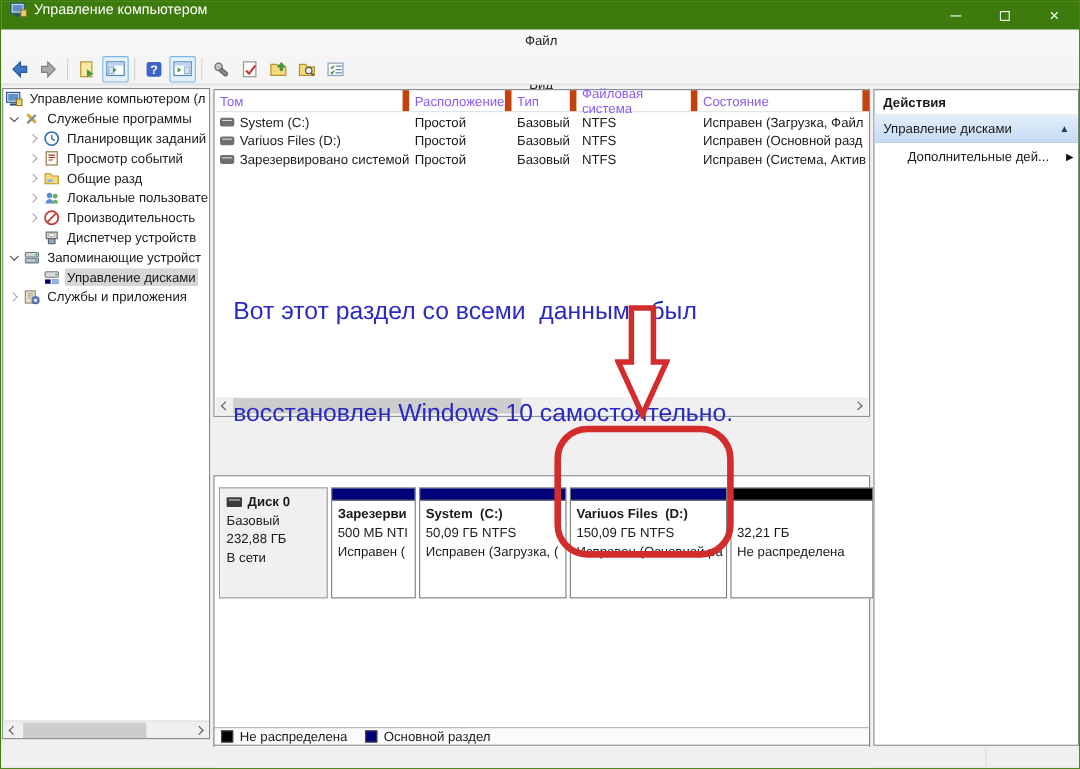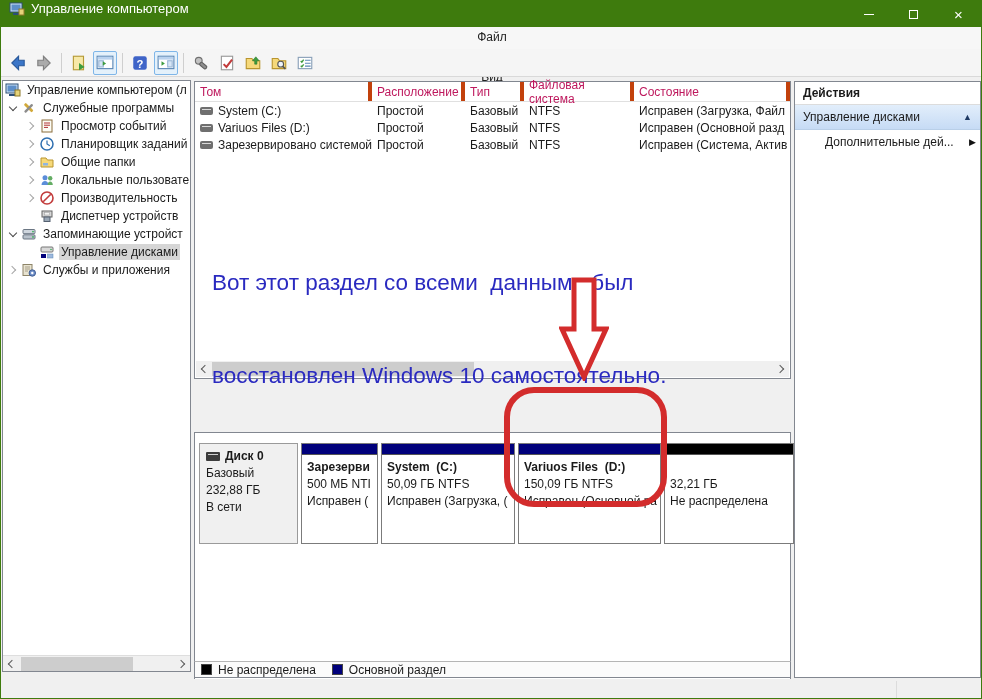--- a/index.html
+++ b/index.html
@@ -45,21 +45,21 @@
   .sb-arrow { width:16px; height:16px; flex:none; display:flex; align-items:center; justify-content:center; }
   .sb-arrow::before { content:""; width:5px; height:5px; border-right:1.5px solid #5a5a5a; border-bottom:1.5px solid #5a5a5a; }
   .sb-arrow.left::before { transform:rotate(135deg); margin-left:2px; }
   .sb-arrow.rightA::before { transform:rotate(-45deg); margin-right:2px; }
   .sb-track { flex:1; height:100%; position:relative; }
   .sb-thumb { position:absolute; top:1px; height:14px; background:#cdcdcd; }
 
   
   .volume-panel { position:absolute; left:193px; top:80px; width:597px; height:298px; background:#ffffff; border:1px solid #828790; }
   .vl-header { display:flex; height:20px; border-bottom:1px solid #e0e0e0; align-items:center; }
-  .vl-hcell { height:100%; display:flex; align-items:center; padding-left:5px; border-right:4px solid #c2410c; color:#be185d; }
+  .vl-hcell { height:100%; display:flex; align-items:center; padding-left:5px; border-right:6px solid #c2410c; color:#8b5cf6; }
   .vl-row { display:flex; height:17px; align-items:center; }
   .vl-cell { height:100%; display:flex; align-items:center; padding-left:5px; white-space:nowrap; overflow:hidden; }
   .c-vol { width:177px; } .c-layout { width:93px; } .c-type { width:59px; } .c-fs { width:110px; } .c-status { flex:1; }
   .vol-disk-icon { width:13px; height:8px; background:#6f6f6f; border-radius:2px; margin-right:5px; flex:none; position:relative; }
   .vol-disk-icon::after { content:""; position:absolute; left:2px; top:2px; width:9px; height:1px; background:#d9d9d9; }
   .vol-hscroll { position:absolute; left:1px; right:1px; bottom:1px; height:16px; background:#f0f0f0; display:flex; align-items:center; }
 
   
   .annotation { position:absolute; left:211px; top:204px; font-size:22.5px; line-height:31px; white-space:pre; }
   .red-arrow { position:absolute; left:558px; top:276px; z-index:6; }
@@ -222,40 +222,40 @@
       <span class="chev down"></span>
       <span class="ticon"><svg width="16" height="16" viewBox="0 0 16 16">
             <rect x="2" y="6.6" width="11" height="2.8" rx="1" fill="#d2a93a" transform="rotate(45 8 8)"></rect>
             <rect x="2" y="6.8" width="11" height="2.4" rx="1" fill="#8d8d8d" transform="rotate(-45 8 8)"></rect>
           </svg></span>
       <span class="tlabel">Служебные программы</span>
     </div>
     <div class="tree-row lvl2">
       <span class="chev right"></span>
       <span class="ticon"><svg width="16" height="16" viewBox="0 0 16 16">
+            <circle cx="8" cy="8" r="6" fill="#ffffff" stroke="#2f6fb0" stroke-width="1.5"></circle>
+            <path d="M8 4.5V8l2.8 1.8" stroke="#2f6fb0" stroke-width="1.2" fill="none"></path>
+          </svg></span>
+      <span class="tlabel">Планировщик заданий</span>
+    </div>
+    <div class="tree-row lvl2">
+      <span class="chev right"></span>
+      <span class="ticon"><svg width="16" height="16" viewBox="0 0 16 16">
             <rect x="3" y="2" width="10" height="12" fill="#fdfdf5" stroke="#8a6d3b"></rect>
             <path d="M5 5h6M5 7.2h6M5 9.4h4" stroke="#b03030" stroke-width="1"></path>
           </svg></span>
       <span class="tlabel">Просмотр событий</span>
     </div>
     <div class="tree-row lvl2">
       <span class="chev right"></span>
       <span class="ticon"><svg width="16" height="16" viewBox="0 0 16 16">
-            <circle cx="8" cy="8" r="6" fill="#ffffff" stroke="#2f6fb0" stroke-width="1.5"></circle>
-            <path d="M8 4.5V8l2.8 1.8" stroke="#2f6fb0" stroke-width="1.2" fill="none"></path>
-          </svg></span>
-      <span class="tlabel">Планировщик заданий</span>
-    </div>
-    <div class="tree-row lvl2">
-      <span class="chev right"></span>
-      <span class="ticon"><svg width="16" height="16" viewBox="0 0 16 16">
             <path d="M2 4h5l1.5 2H14v7H2z" fill="#f6d97a" stroke="#b9952e"></path>
             <rect x="4" y="9" width="5" height="2.5" fill="#8fb5e0"></rect>
           </svg></span>
-      <span class="tlabel">Общие папки</span>
+      <span class="tlabel">Общие разд</span>
     </div>
     <div class="tree-row lvl2">
       <span class="chev right"></span>
       <span class="ticon"><svg width="16" height="16" viewBox="0 0 16 16">
             <circle cx="6" cy="5.7" r="2.5" fill="#5b8dd9"></circle>
             <path d="M2.5 13c0-2.5 1.8-4 3.5-4s3.5 1.5 3.5 4z" fill="#5b8dd9"></path>
             <circle cx="11.2" cy="6.3" r="2.2" fill="#64ad64"></circle>
             <path d="M8.6 13c0-2.2 1.2-3.5 2.6-3.5s2.6 1.3 2.6 3.5z" fill="#64ad64"></path>
           </svg></span>
       <span class="tlabel">Локальные пользовате</span>

